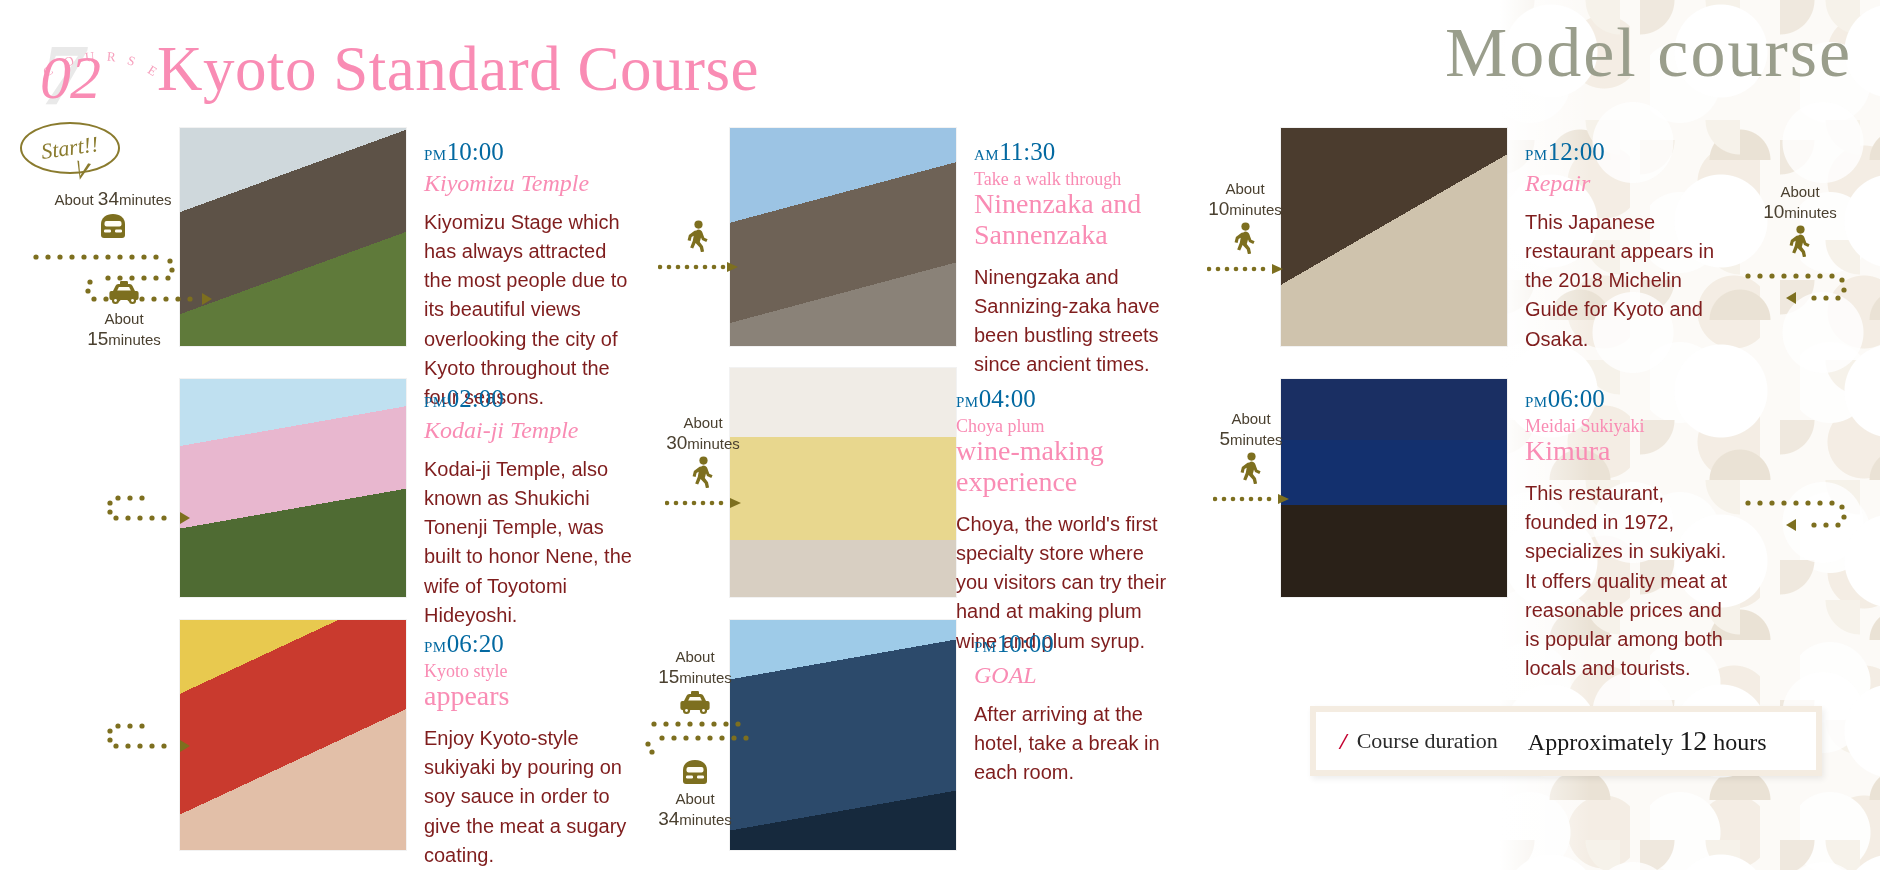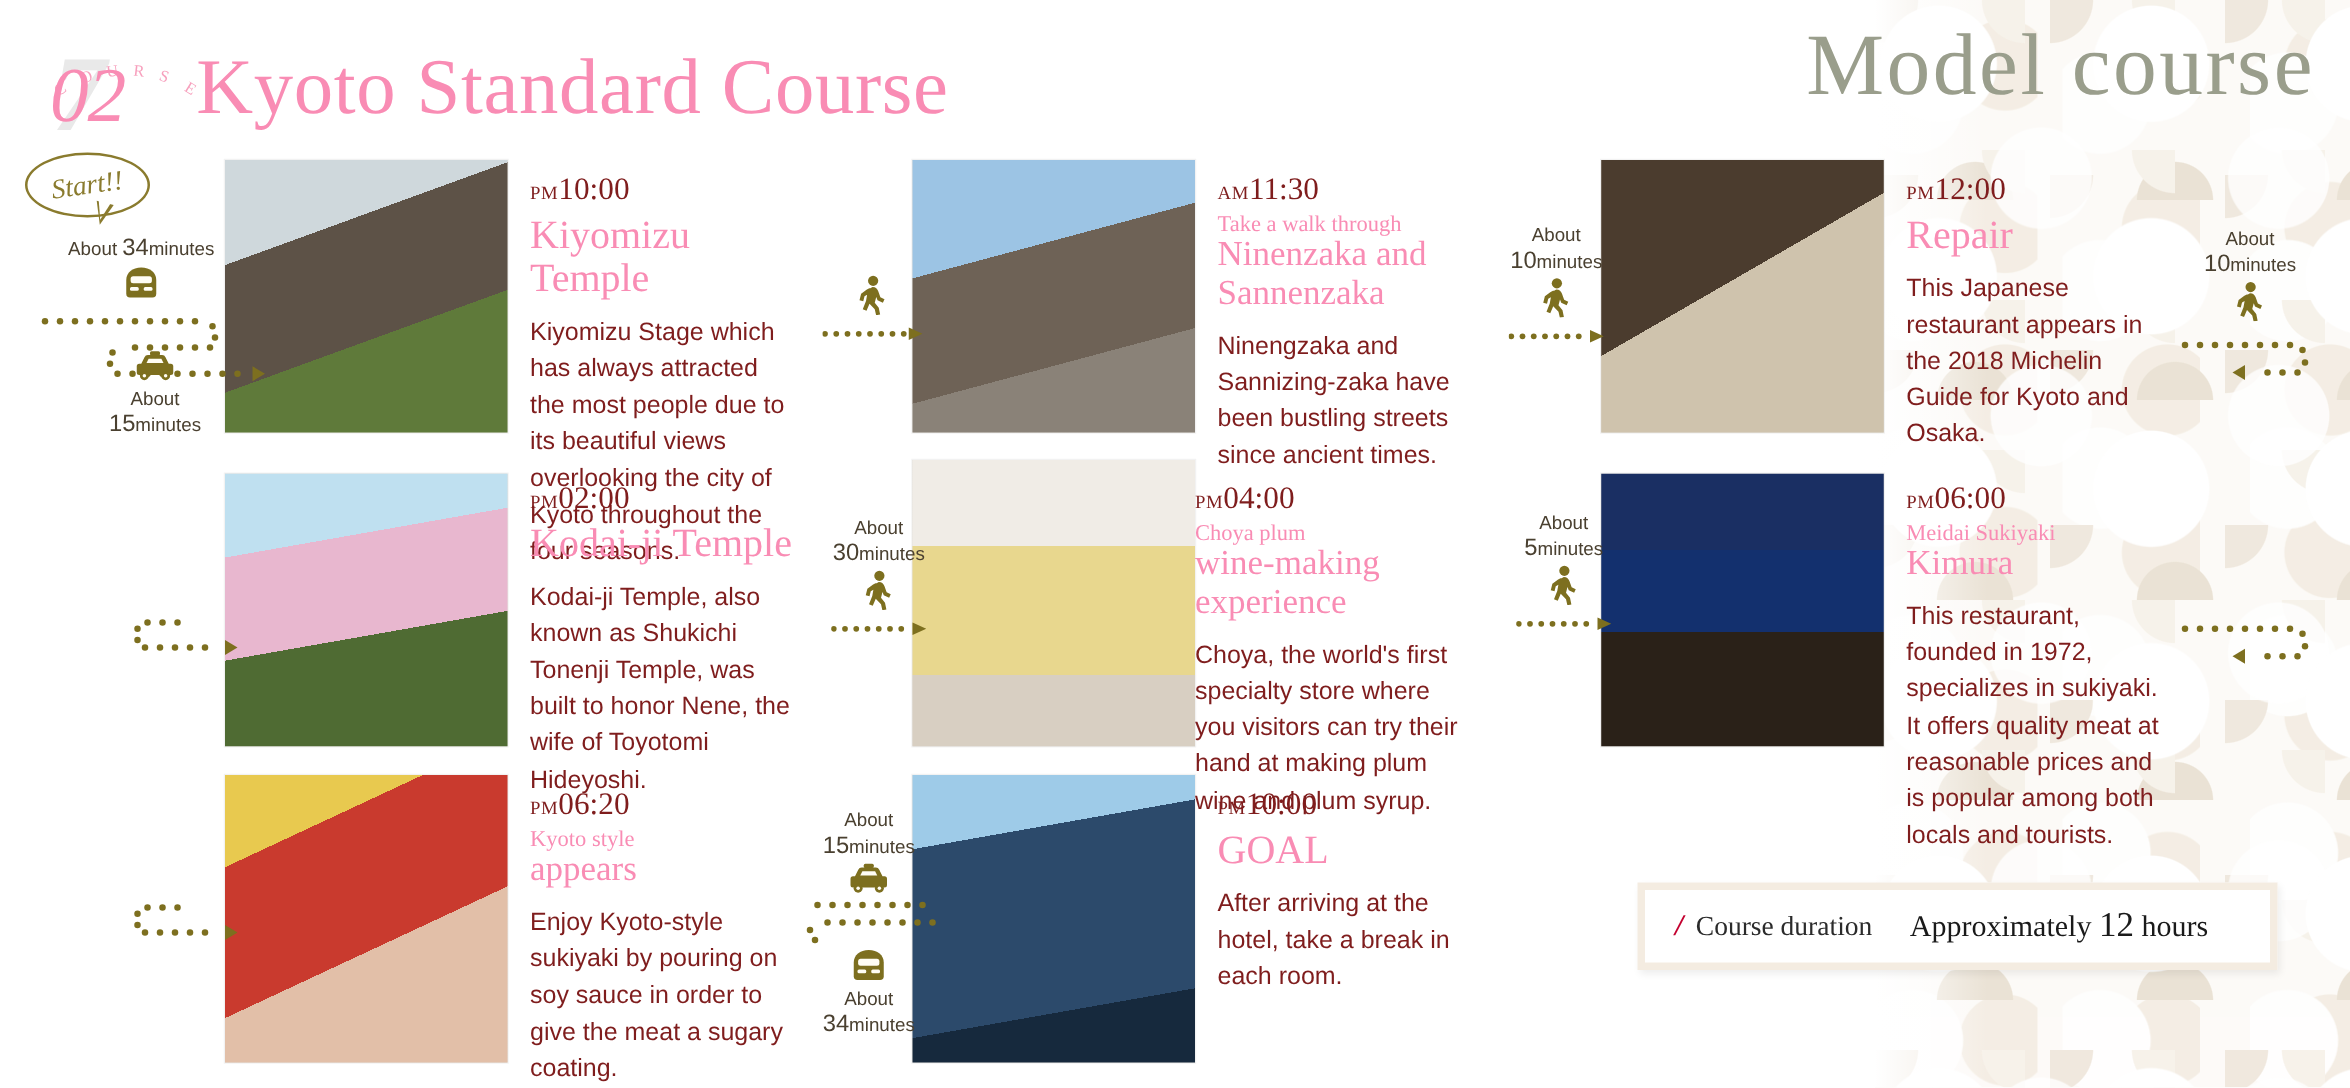--- a/index.html
+++ b/index.html
@@ -98,30 +98,30 @@
     border-left:5px solid transparent;border-right:5px solid transparent;
     border-top:15px solid #fff;transform:rotate(14deg);
   }
   .card-photo{
     position:absolute;background:#d8d4cc;background-size:cover;background-position:center;
     box-shadow:0 0 0 1px rgba(0,0,0,.05);
   }
   .card-text{position:absolute;}
   .time{
     font-family:"Liberation Serif", serif;
-    color:#7f1d1d;font-size:25px;line-height:1.1;white-space:nowrap;
+    color:#0369a1;font-size:25px;line-height:1.1;white-space:nowrap;
   }
   .time .ap{font-size:15px;letter-spacing:.5px;}
   .ttl{
     font-family:"Liberation Serif", serif;
     color:#f98cb4;line-height:1.1;margin-top:4px;
   }
   .ttl .small{display:block;font-size:18px;}
   .ttl .big{display:block;font-size:28px;}
-  .ttl.one{font-size:32px;}
+  .ttl.one{font-size:24px;font-style:italic;}
   .desc{
     margin-top:12px;font-size:20px;line-height:1.46;color:#7f1d1d;
     font-family:"Liberation Sans", sans-serif;
   }
 
   
   .conn{position:absolute;text-align:center;}
   .conn-label{
     font-size:15px;color:#4a4030;line-height:1.18;
     font-family:"Liberation Sans", sans-serif;white-space:nowrap;

